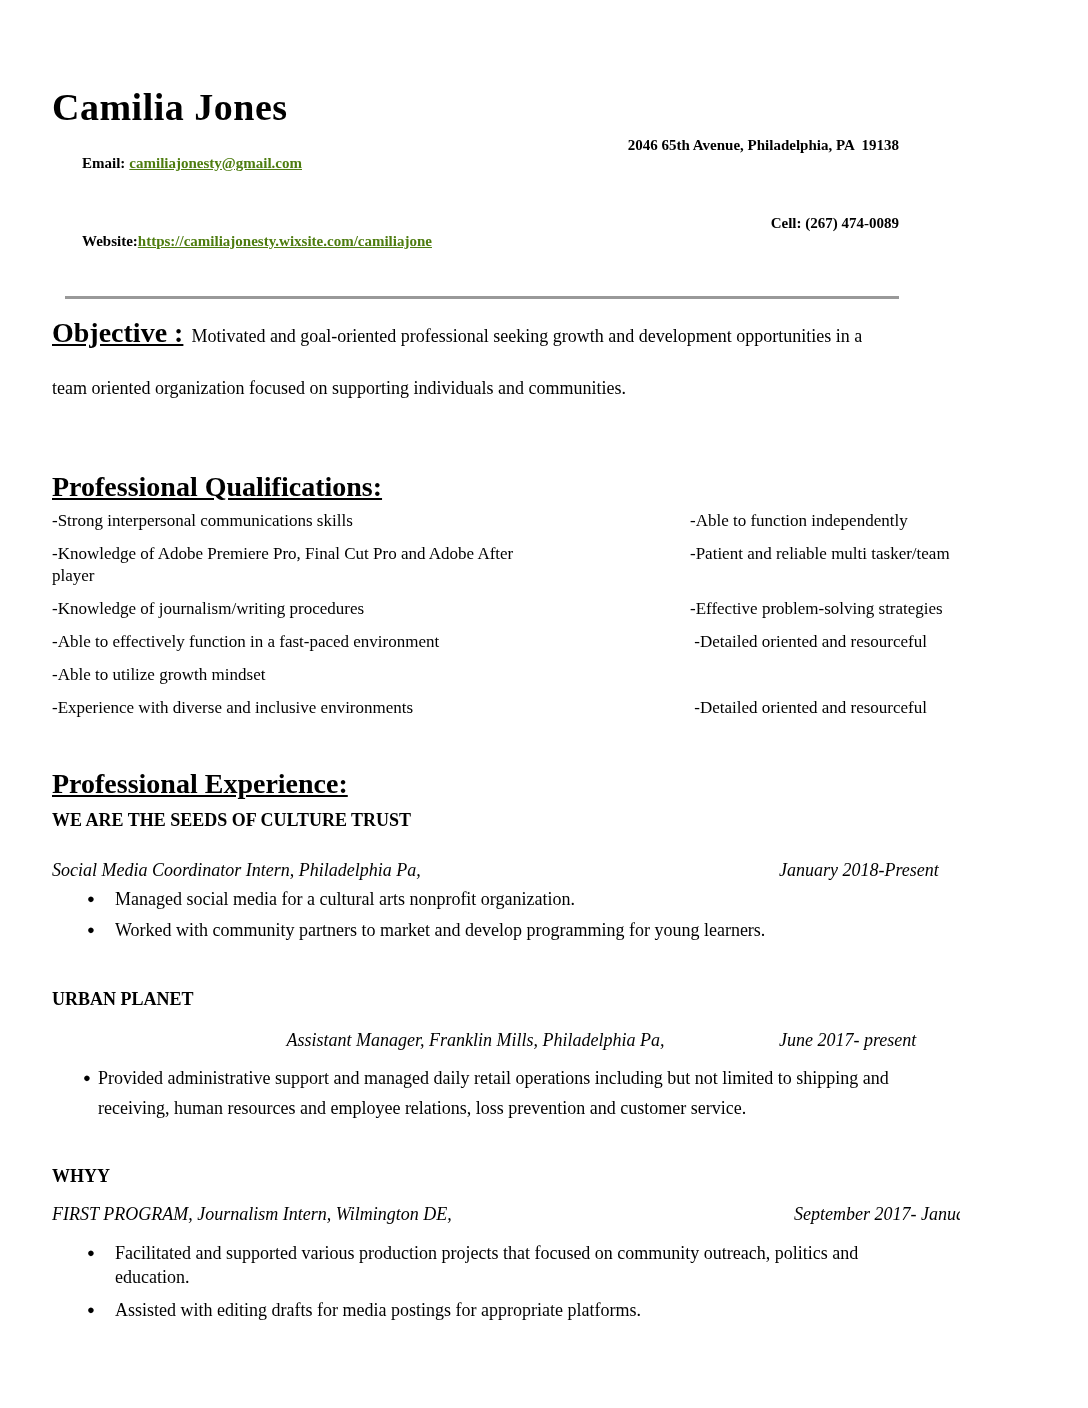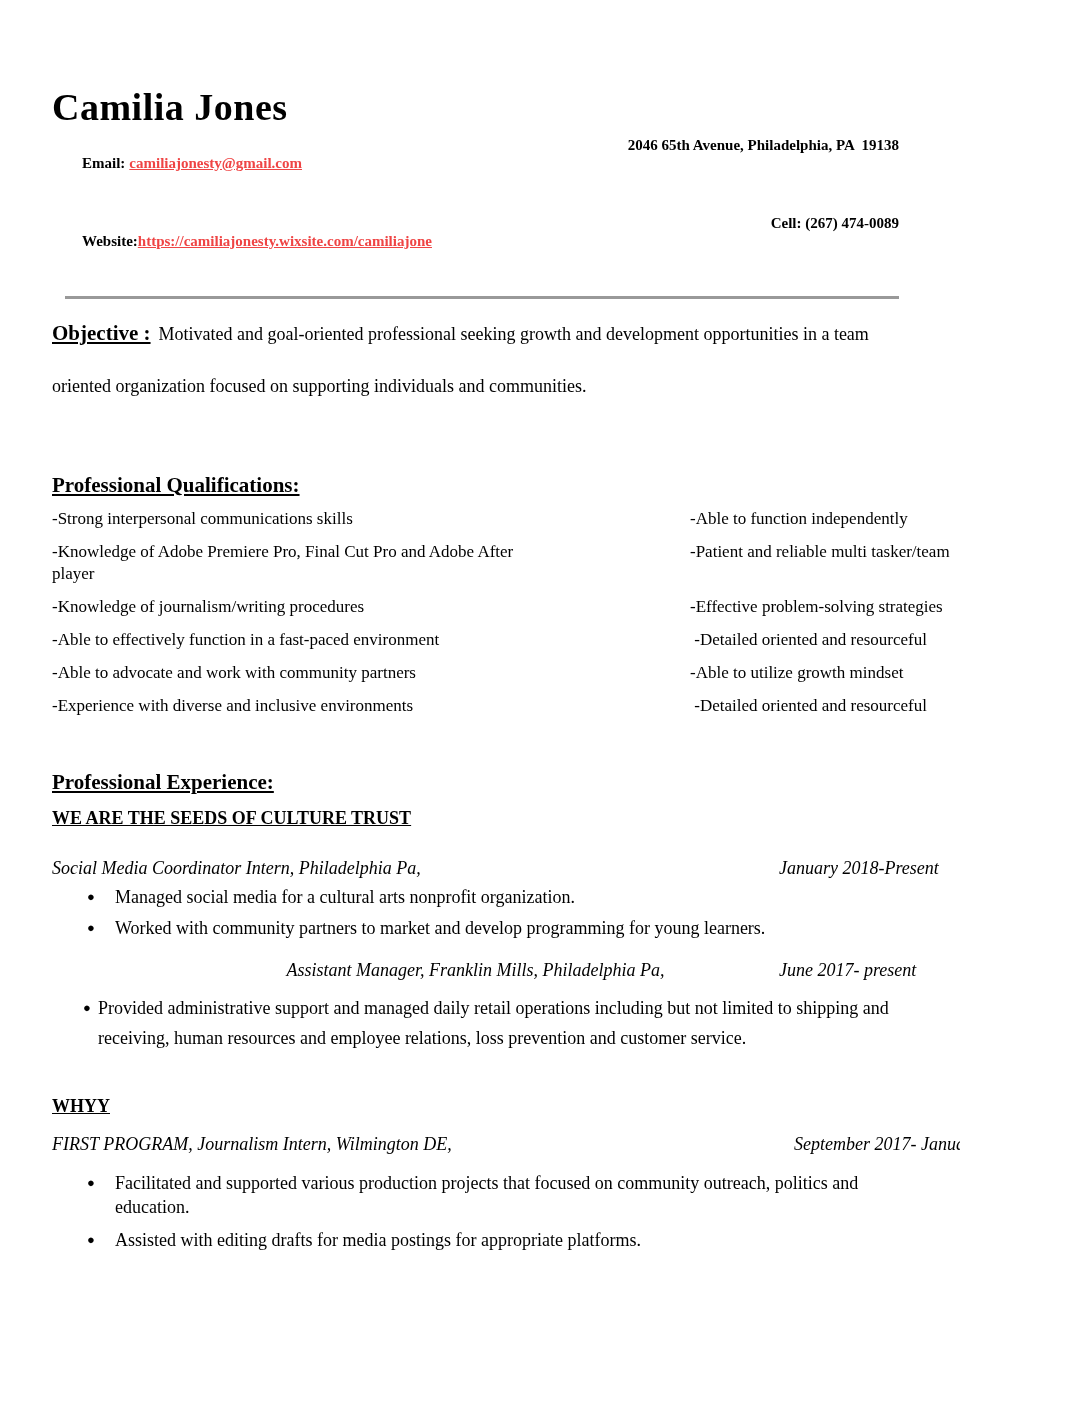--- a/index.html
+++ b/index.html
@@ -14,41 +14,41 @@
     position: relative;
   }
 
   
   .name { font-size: 38px; font-weight: 700; margin: 0; line-height: 1.05; letter-spacing: 0.5px; }
   .contact-row { display: flex; justify-content: space-between; align-items: baseline;
                  font-size: 15px; font-weight: 700; line-height: 18px; white-space: pre-wrap; }
   .row-email { margin-top: 8px; }
   .row-web { margin-top: 24px; }
   .contact-label { margin-right: 4px; }
-  a.link { color: #ef4444; text-decoration: underline; cursor: pointer; font-weight: 700; }
+  a.link { color: #4d7c0f; text-decoration: underline; cursor: pointer; font-weight: 700; }
   .divider { border: none; border-top: 3px solid #999999; margin: 28px 0 0 13px; }
 
   
-  .sec-heading { font-size: 21px; font-weight: 700; text-decoration: underline; }
+  .sec-heading { font-size: 28px; font-weight: 700; text-decoration: underline; }
 
   
   .objective { font-size: 18px; line-height: 52px; margin: 8px 0 0 0; }
   .objective .sec-heading { margin-right: 8px; }
 
   
   .quals-heading { display: block; margin-top: 60px; line-height: 26px; }
   .qual-rows { margin-top: 10px; }
   .qual-row { display: flex; font-size: 17px; line-height: 22px; margin-top: 11px; }
   .qual-row:first-child { margin-top: 0; }
   .qual-left { width: 638px; flex-shrink: 0; white-space: pre-wrap; }
   .qual-right { white-space: pre; }
 
   
   .exp-heading { display: block; margin-top: 52px; line-height: 26px; }
-  .company { font-size: 18px; font-weight: 700; line-height: 22px; text-decoration: underline; }
+  .company { font-size: 18px; font-weight: 700; line-height: 22px; }
   .job-seeds .company { margin-top: 12px; }
   .job-urban .company { margin-top: 46px; }
   .job-whyy  .company { margin-top: 42px; }
   .role-line { position: relative; font-style: italic; font-size: 18px; line-height: 22px; }
   .job-seeds .role-line { margin-top: 28px; }
   .job-urban .role-line { margin-top: 19px; text-align: center; }
   .job-whyy  .role-line { margin-top: 16px; }
   .role-date { position: absolute; left: 727px; top: 0; white-space: nowrap; }
   .job-whyy .role-date { left: 742px; }
 
@@ -108,21 +108,20 @@
       </div>
       <div class="qual-row">
         <div class="qual-left">-Knowledge of journalism/writing procedures</div>
         <div class="qual-right">-Effective problem-solving strategies</div>
       </div>
       <div class="qual-row">
         <div class="qual-left">-Able to effectively function in a fast-paced environment</div>
         <div class="qual-right"> -Detailed oriented and resourceful</div>
       </div>
       <div class="qual-row">
-        <div class="qual-left">-Able to advocate and work with community partners</div>
         <div class="qual-right">-Able to utilize growth mindset</div>
       </div>
       <div class="qual-row">
         <div class="qual-left">-Experience with diverse and inclusive environments</div>
         <div class="qual-right"> -Detailed oriented and resourceful</div>
       </div>
     </div>
   </section>
 
   <section>
@@ -140,20 +139,21 @@
           <span class="b-text">Managed social media for a cultural arts nonprofit organization.</span>
         </li>
         <li>
           <span class="b-marker">●</span>
           <span class="b-text">Worked with community partners to market and develop programming for young learners.</span>
         </li>
       </ul>
     </div>
 
     <div class="job job-urban">
+      <div class="company">URBAN PLANET</div>
       <div class="role-line">
         <span>Assistant Manager, Franklin Mills, Philadelphia Pa,</span>
         <span class="role-date">June 2017- present</span>
       </div>
       <ul class="bullets">
         <li>
           <span class="b-marker">●</span>
           <span class="b-text">Provided administrative support and managed daily retail operations including but not limited to shipping and receiving, human resources and employee relations, loss prevention and customer service.</span>
         </li>
       </ul>

